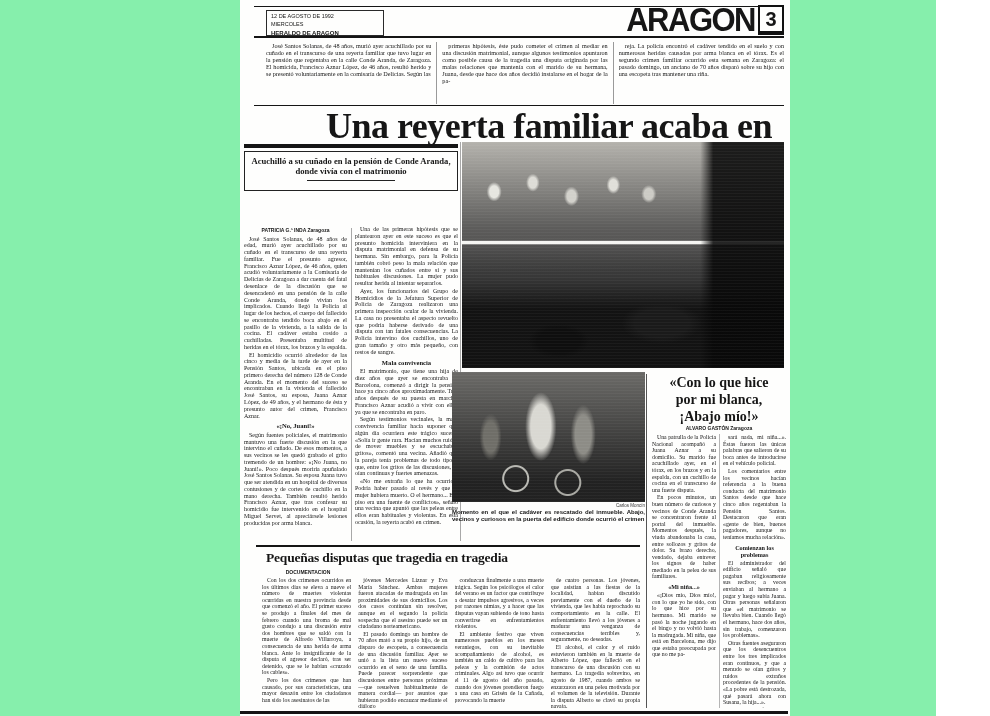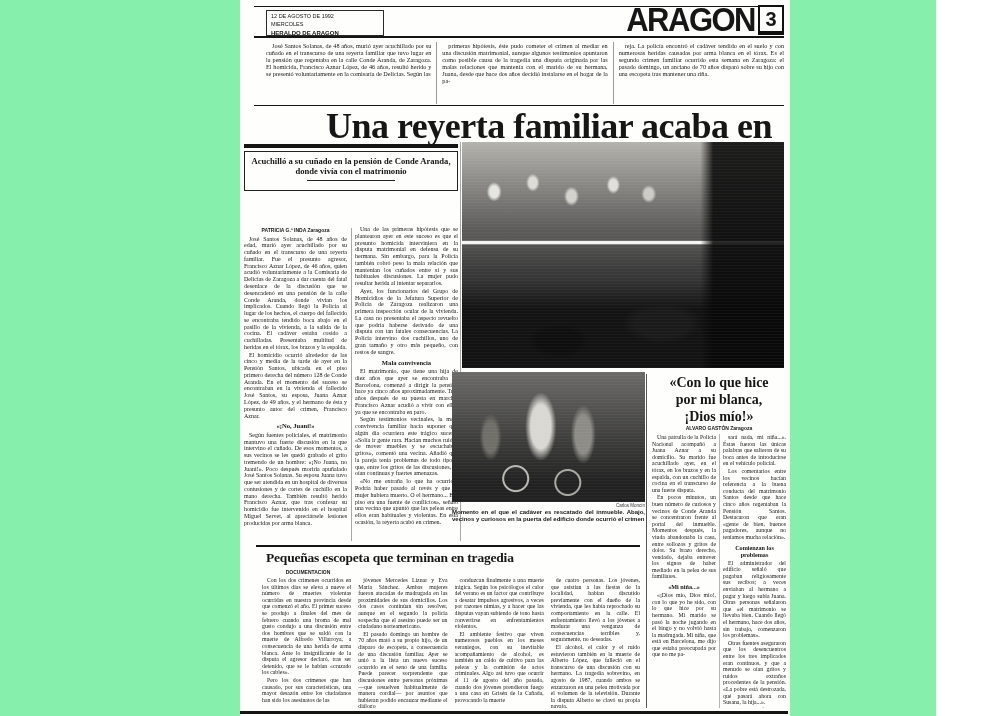--- a/index.html
+++ b/index.html
@@ -166,41 +166,41 @@
 
     <div class="abs photo" id="photo-top"></div>
     <div class="abs photo" id="photo-bottom"></div>
     <div class="abs" id="photo-credit">Carlos Moncín</div>
     <div class="abs" id="photo-caption">Momento en el que el cadáver es rescatado del inmueble. Abajo, vecinos y curiosos en la puerta del edificio donde ocurrió el crimen</div>
 
     <div class="abs" id="rail-divider"></div>
     <div class="abs" id="pull-quote">
         <p class="t-p">«Con lo que hice</p>
         <p class="t-p">por mi blanca,</p>
-        <p class="t-p">¡Dios mío!»</p>
+        <p class="t-p">¡Abajo mío!»</p>
       </div>
     <div class="abs" id="quote-byline">ALVARO GASTÓN Zaragoza</div>
     <div class="abs body-col" id="railA">
         <p class="t-p">Una patrulla de la Policía Nacional acompañó a Juana Aznar a su domicilio. Su marido fue acuchillado ayer, en el tórax, en los brazos y en la espalda, con un cuchillo de cocina en el transcurso de una fuerte disputa.</p>
         <p class="t-p">En pocos minutos, un buen número de curiosos y vecinos de Conde Aranda se concentraron frente al portal del inmueble. Momentos después, la viuda abandonaba la casa, entre sollozos y gritos de dolor. Su brazo derecho, vendado, dejaba entrever los signos de haber mediado en la pelea de sus familiares.</p>
         <h4 class="t-sub">«Mi niña...»</h4>
         <p class="t-p">«¡Dios mío, Dios mío!, con lo que yo he sido, con lo que hice por su hermano. Mi marido se pasó la noche jugando en el bingo y no volvió hasta la madrugada. Mi niña, que está en Barcelona, me dijo que estaba preocupada por que no me pa-</p>
       </div>
     <div class="abs" id="rail-mid-divider"></div>
     <div class="abs body-col" id="railB">
         <p class="t-p">sará nada, mi niña...». Éstas fueron las únicas palabras que salieron de su boca antes de introducirse en el vehículo policial.</p>
         <p class="t-p">Los comentarios entre los vecinos hacían referencia a la buena conducta del matrimonio Santos desde que hace cinco años regentaban la Pensión Santos. Destacaron que eran «gente de bien, buenos pagadores, aunque no teníamos mucha relación».</p>
         <h4 class="t-sub">Comienzan los problemas</h4>
         <p class="t-p">El administrador del edificio señaló que pagaban religiosamente sus recibos; a veces enviaban al hermano a pagar y luego subía Juana. Otras personas señalaron que «el matrimonio se llevaba bien. Cuando llegó el hermano, hace dos años, sin trabajo, comenzaron los problemas».</p>
         <p class="t-p">Otras fuentes aseguraron que los desencuentros entre los tres implicados eran continuos, y que a menudo se oían gritos y ruidos extraños procedentes de la pensión. «La pobre está destrozada, qué pasará ahora con Susana, la hija...».</p>
         <p class="t-p">Otra vecina afirmó que el matrimonio no frecuentaba los domicilios de la vecindad, si bien cuando su hija hizo la Primera Comunión, en 1989, «me enseñaron una fotografía de la niña».</p>
       </div>
 
     <div class="abs rule" id="feature-top-rule"></div>
-    <h2 class="abs" id="feature-headline" style="margin:0;">Pequeñas escopeta que terminan en tragedia</h2>
+    <h2 class="abs" id="feature-headline" style="margin:0;">Pequeñas disputas que tragedia en tragedia</h2>
     <div class="abs" id="feature-byline">DOCUMENTACION</div>
     <div class="abs" id="feature-cols">
       <div class="feature-col">
           <p class="t-p">Con los dos crímenes ocurridos en los últimos días se eleva a nueve el número de muertes violentas ocurridas en nuestra provincia desde que comenzó el año. El primer suceso se produjo a finales del mes de febrero cuando una broma de mal gusto condujo a una discusión entre dos hombres que se saldó con la muerte de Alfredo Villarroya, a consecuencia de una herida de arma blanca. Ante lo insignificante de la disputa el agresor declaró, tras ser detenido, que se le habían «cruzado los cables».</p>
           <p class="t-p">Pero los dos crímenes que han causado, por sus características, una mayor desazón entre los ciudadanos han sido los asesinatos de las</p>
         </div>
       <div class="feature-col">
           <p class="t-p">jóvenes Mercedes Liznar y Eva María Sánchez. Ambas mujeres fueron atacadas de madrugada en las proximidades de sus domicilios. Los dos casos continúan sin resolver, aunque en el segundo la policía sospecha que el asesino puede ser un ciudadano norteamericano.</p>
           <p class="t-p">El pasado domingo un hombre de 70 años mató a su propio hijo, de un disparo de escopeta, a consecuencia de una discusión familiar. Ayer se unió a la lista un nuevo suceso ocurrido en el seno de una familia. Puede parecer sorprendente que discusiones entre personas próximas —que resuelven habitualmente de manera cordial— por asuntos que hubieran podido encauzar mediante el diálogo</p>
         </div>

